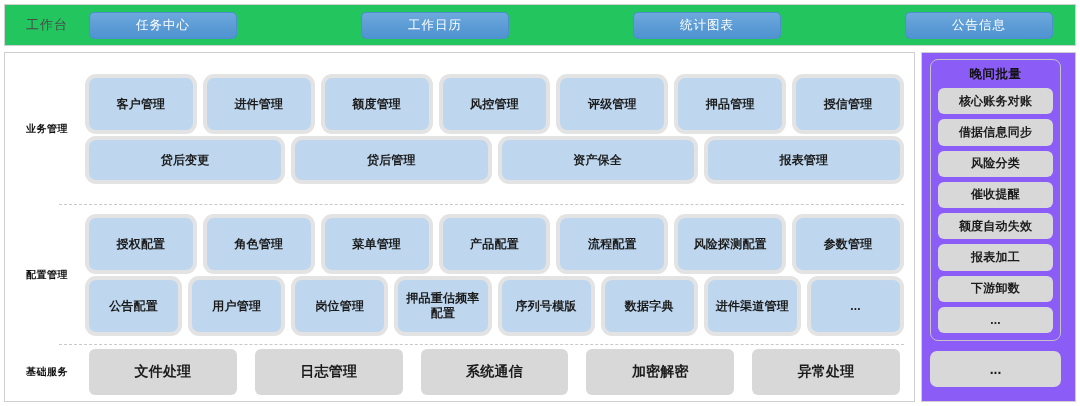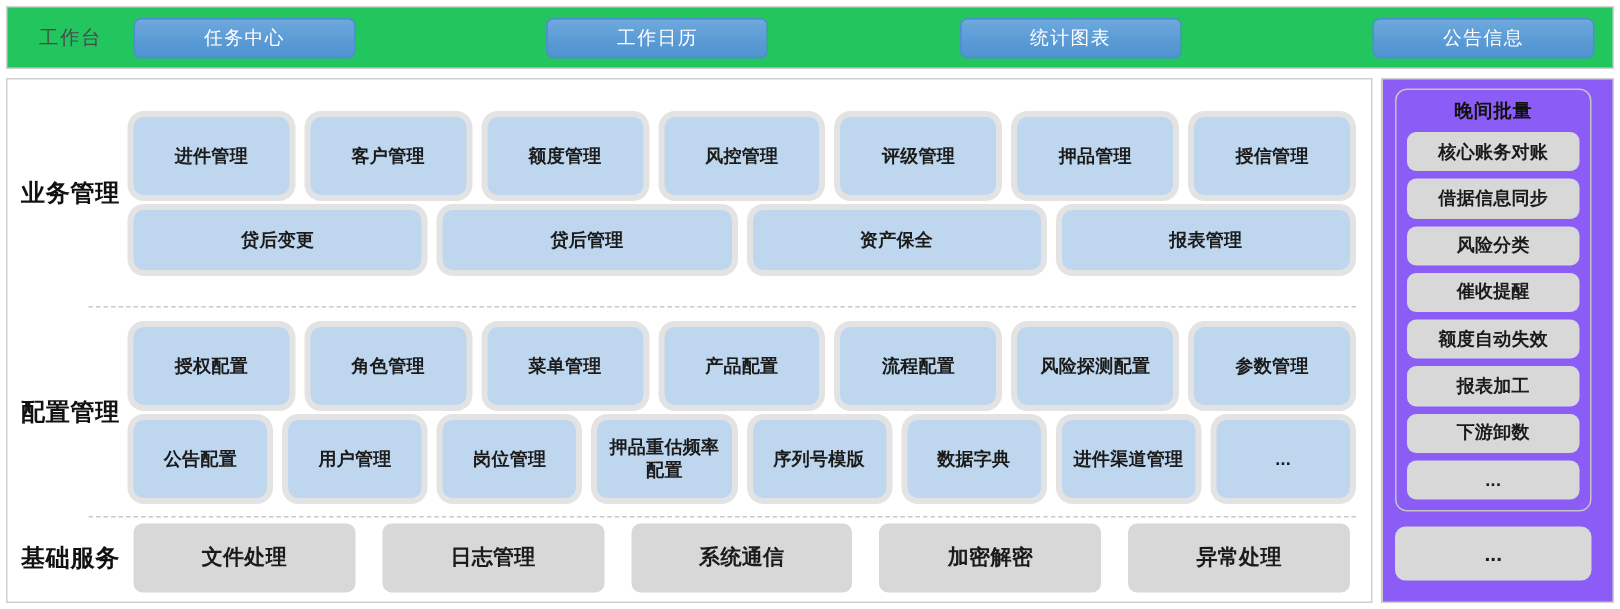--- a/index.html
+++ b/index.html
@@ -34,21 +34,21 @@
     font-size: 13px;
     color: #4a4a4a;
     letter-spacing: 1px;
     flex: none;
   }
   .toolbar-btns {
     flex: 1 1 auto;
     display: flex;
     align-items: center;
     justify-content: space-between;
-    padding-right: 12px;
+    padding-right: 22px;
   }
   .tbtn {
     width: 148px;
     height: 27px;
     border-radius: 5px;
     background: linear-gradient(180deg, #6ea9dd 0%, #5b9bd5 55%, #4f93d1 100%);
     border: 1px solid #4c8fcc;
     color: #ffffff;
     font-size: 12.5px;
     letter-spacing: 1px;
@@ -95,21 +95,21 @@
     left: 54px;
     right: 10px;
     bottom: 0;
     border-top: 1px dashed #c9c9c9;
   }
 
   .sec-label {
     width: 84px;
     flex: none;
     text-align: center;
-    font-size: 16px;
+    font-size: 10px;
     font-weight: bold;
     color: #111;
     letter-spacing: 0.5px;
   }
 
   .sec-rows {
     flex: 1 1 auto;
     display: flex;
     flex-direction: column;
     justify-content: center;
@@ -238,22 +238,22 @@
 </div>
 
 <div class="stage">
 
   <div class="main-panel">
 
     <div class="section sec-biz">
       <div class="sec-label">业务管理</div>
       <div class="sec-rows">
         <div class="row">
+          <div class="tile">客户管理</div>
           <div class="tile">进件管理</div>
-          <div class="tile">客户管理</div>
           <div class="tile">额度管理</div>
           <div class="tile">风控管理</div>
           <div class="tile">评级管理</div>
           <div class="tile">押品管理</div>
           <div class="tile">授信管理</div>
         </div>
         <div class="row row-wide">
           <div class="tile">贷后变更</div>
           <div class="tile">贷后管理</div>
           <div class="tile">资产保全</div>

